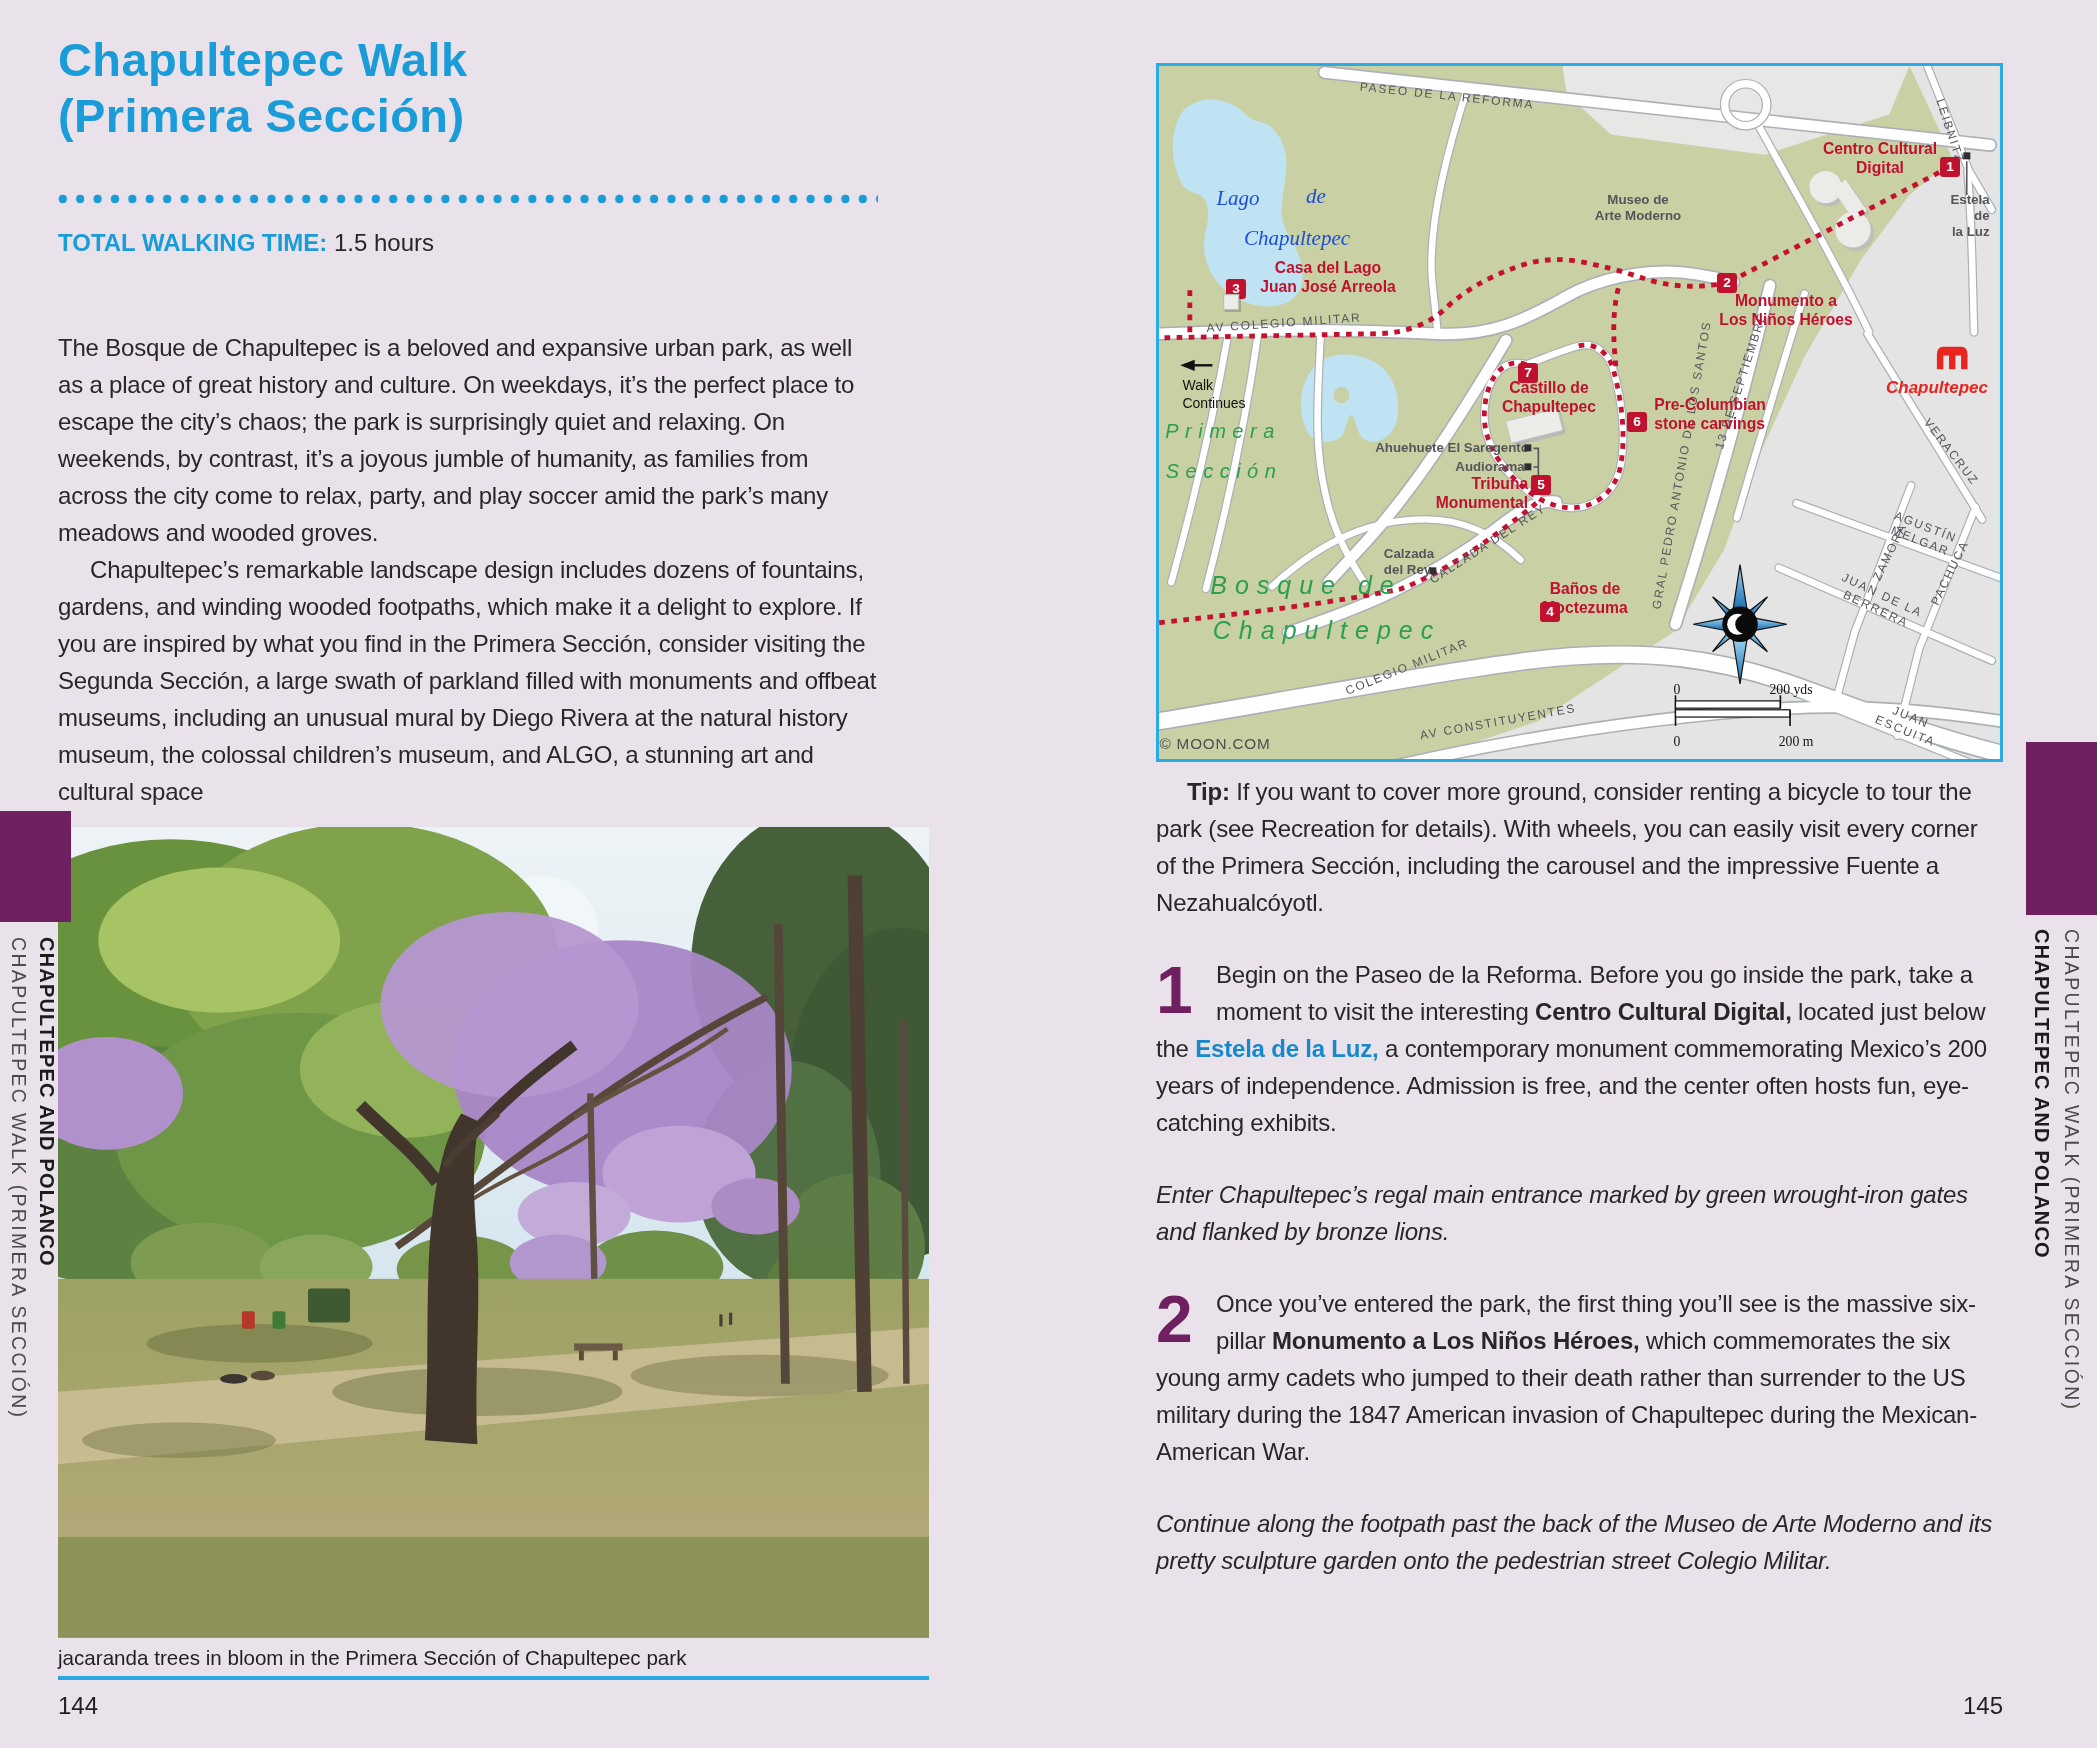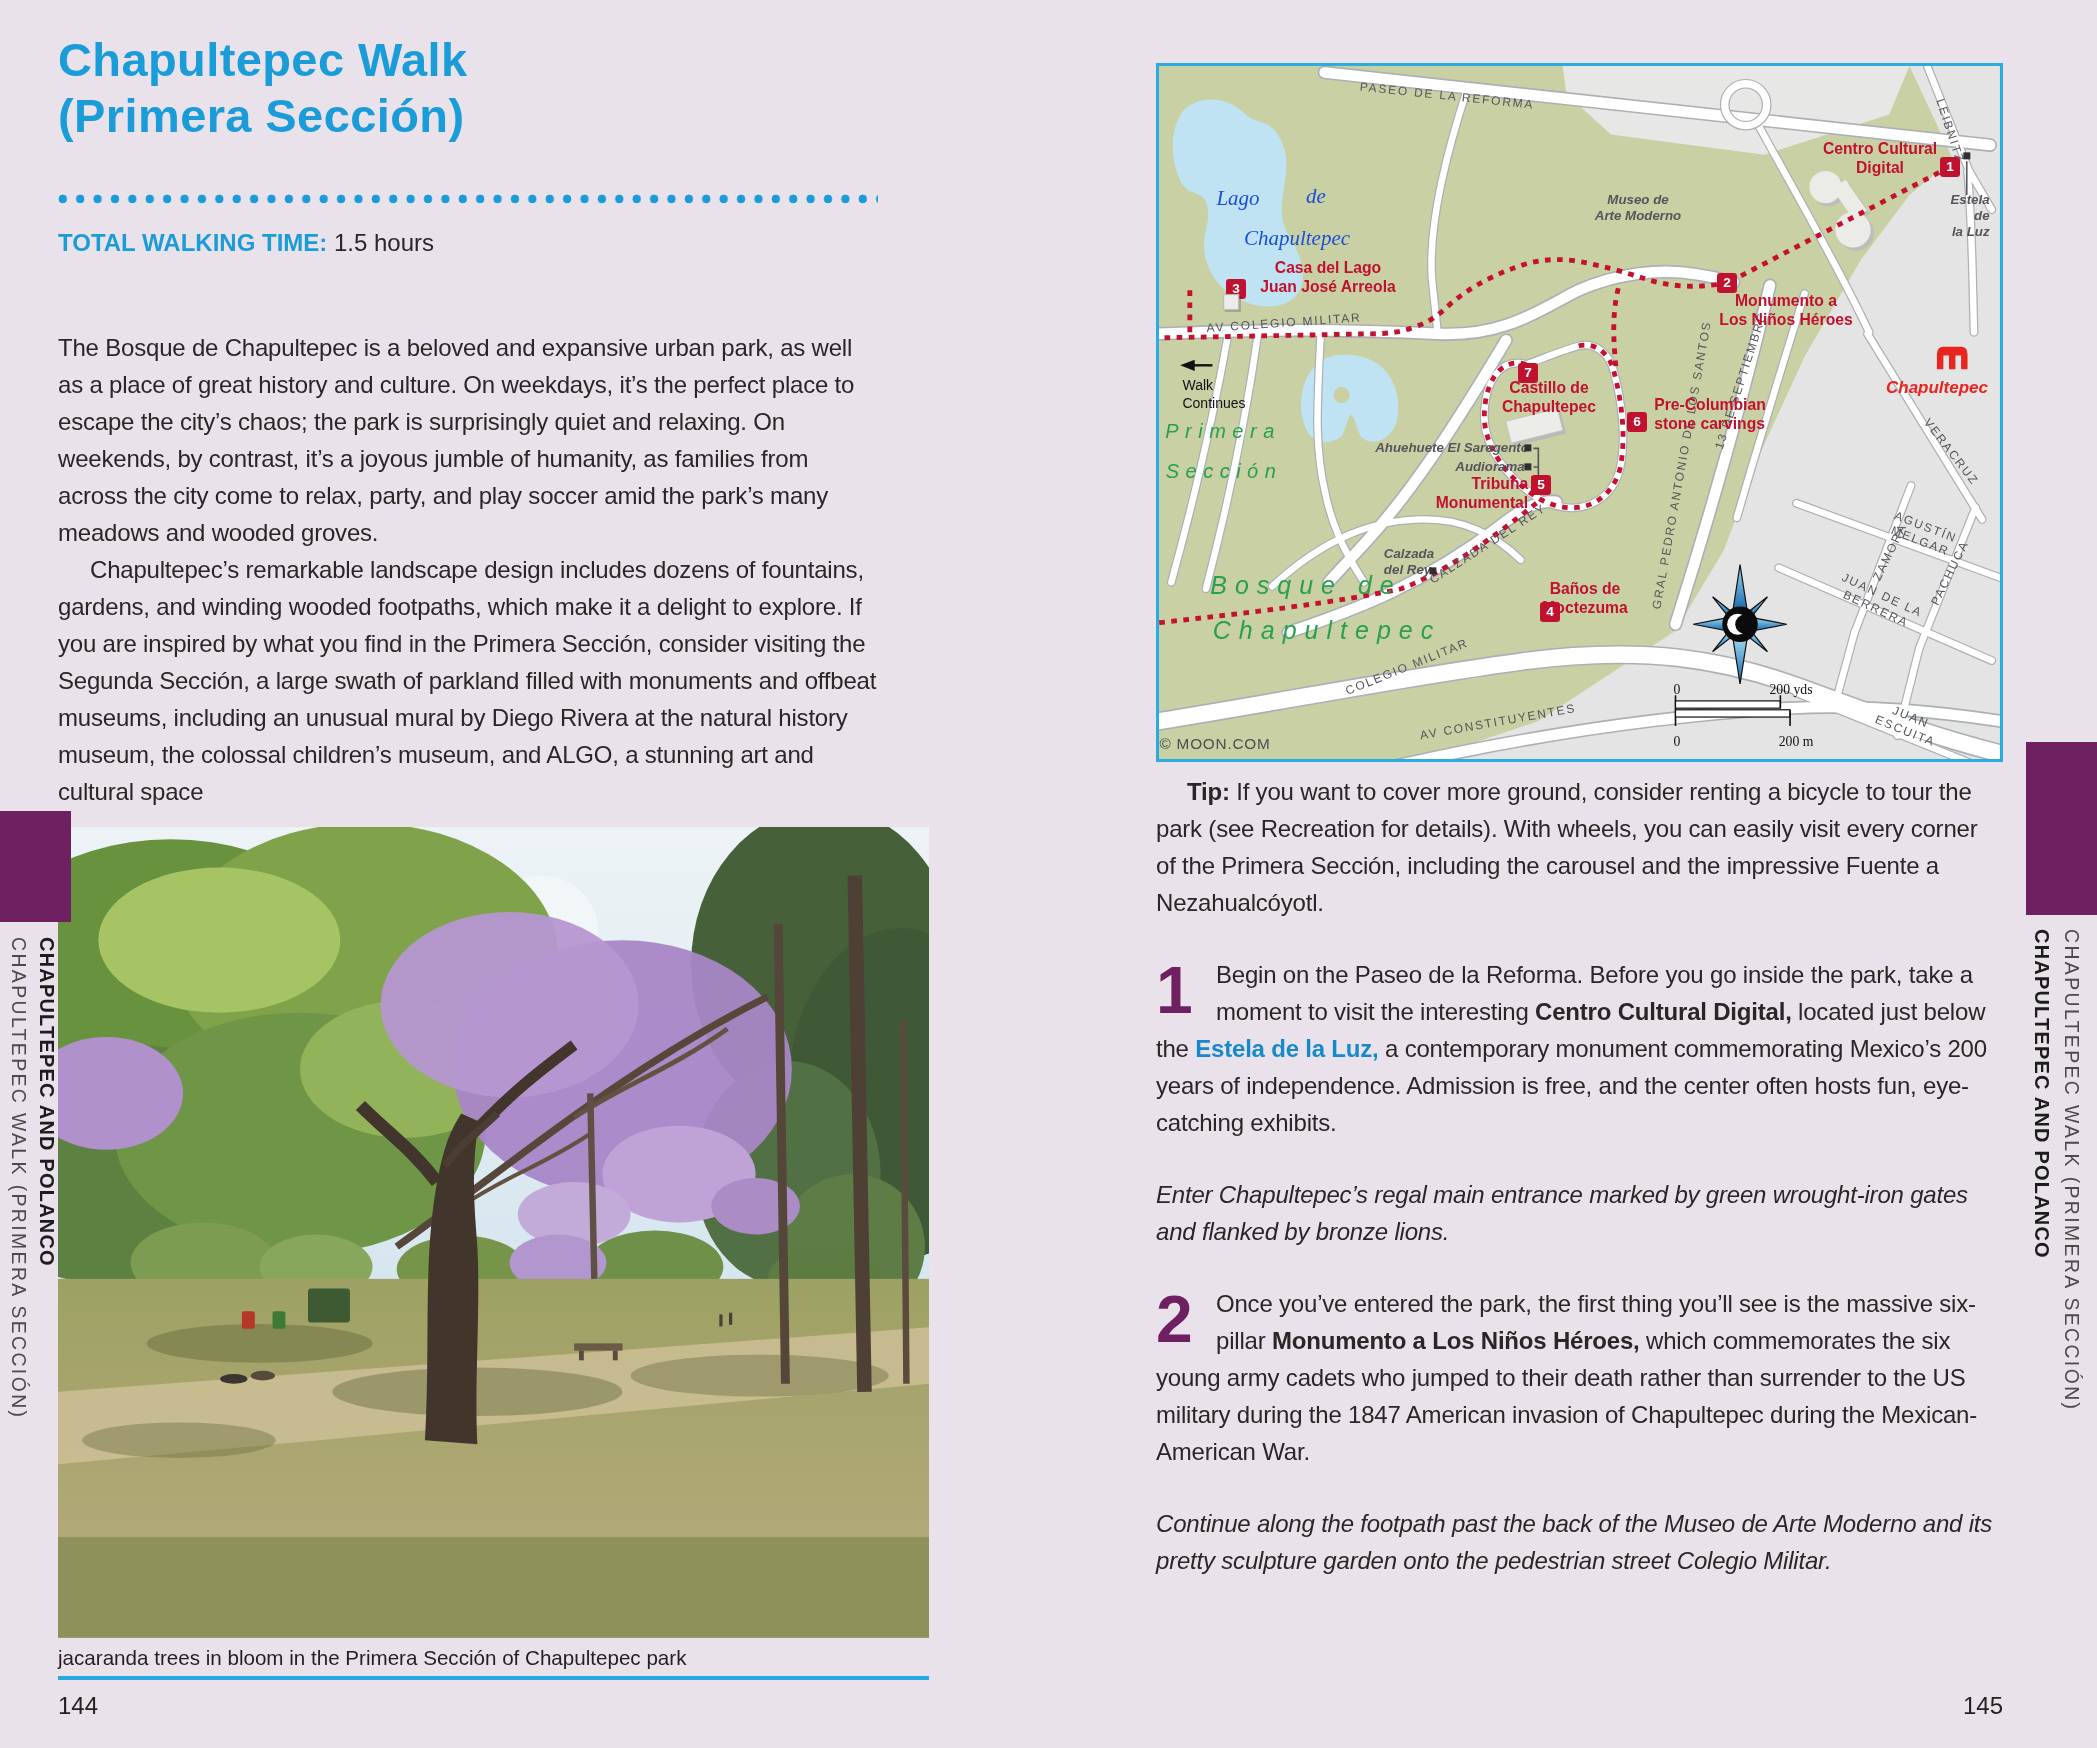--- a/index.html
+++ b/index.html
@@ -42,21 +42,21 @@
   b{font-weight:700;}
 
   
   #map{left:1156px;top:63px;width:847px;height:699px;background:#c8d0a4;
        border:3.2px solid #2aabe2;box-sizing:border-box;overflow:hidden;}
   #map svg{position:absolute;left:0;top:0;}
   #map-labels{position:absolute;left:0;top:0;width:100%;height:100%;}
   .ml{position:absolute;transform:translate(-50%,-50%) rotate(var(--r,0deg));
       white-space:pre-line;text-align:center;line-height:1.22;}
   .street{font-size:12px;letter-spacing:1.8px;color:#55565a;font-weight:400;}
-  .poi{font-style:italic;font-weight:700;font-size:13.3px;color:#55565a;}
+  .poi{font-weight:700;font-size:13.3px;color:#55565a;}
   .red{font-weight:700;font-size:15.7px;color:#c0112e;}
   .red-metro{font-weight:700;font-style:italic;font-size:17px;color:#e8251f;}
   .lake{font-family:"Liberation Serif",serif;font-style:italic;font-size:21px;color:#1d4ed8;}
   .green-sm{font-style:italic;font-size:20px;letter-spacing:6.5px;color:#2aa04e;}
   .green-lg{font-style:italic;font-size:25px;letter-spacing:8px;color:#2aa04e;}
   .walk{font-size:14px;color:#111;font-weight:400;text-align:left;line-height:1.3;}
   .scale{font-family:"Liberation Serif",serif;font-size:13.7px;color:#111;}
   .copyright{font-size:15.3px;letter-spacing:0.8px;color:#4e4e50;}
   .marker{position:absolute;width:20px;height:20px;transform:translate(-50%,-50%);
       background:#c0112e;border-radius:3.2px;color:#fff;font-weight:700;font-size:13.7px;

